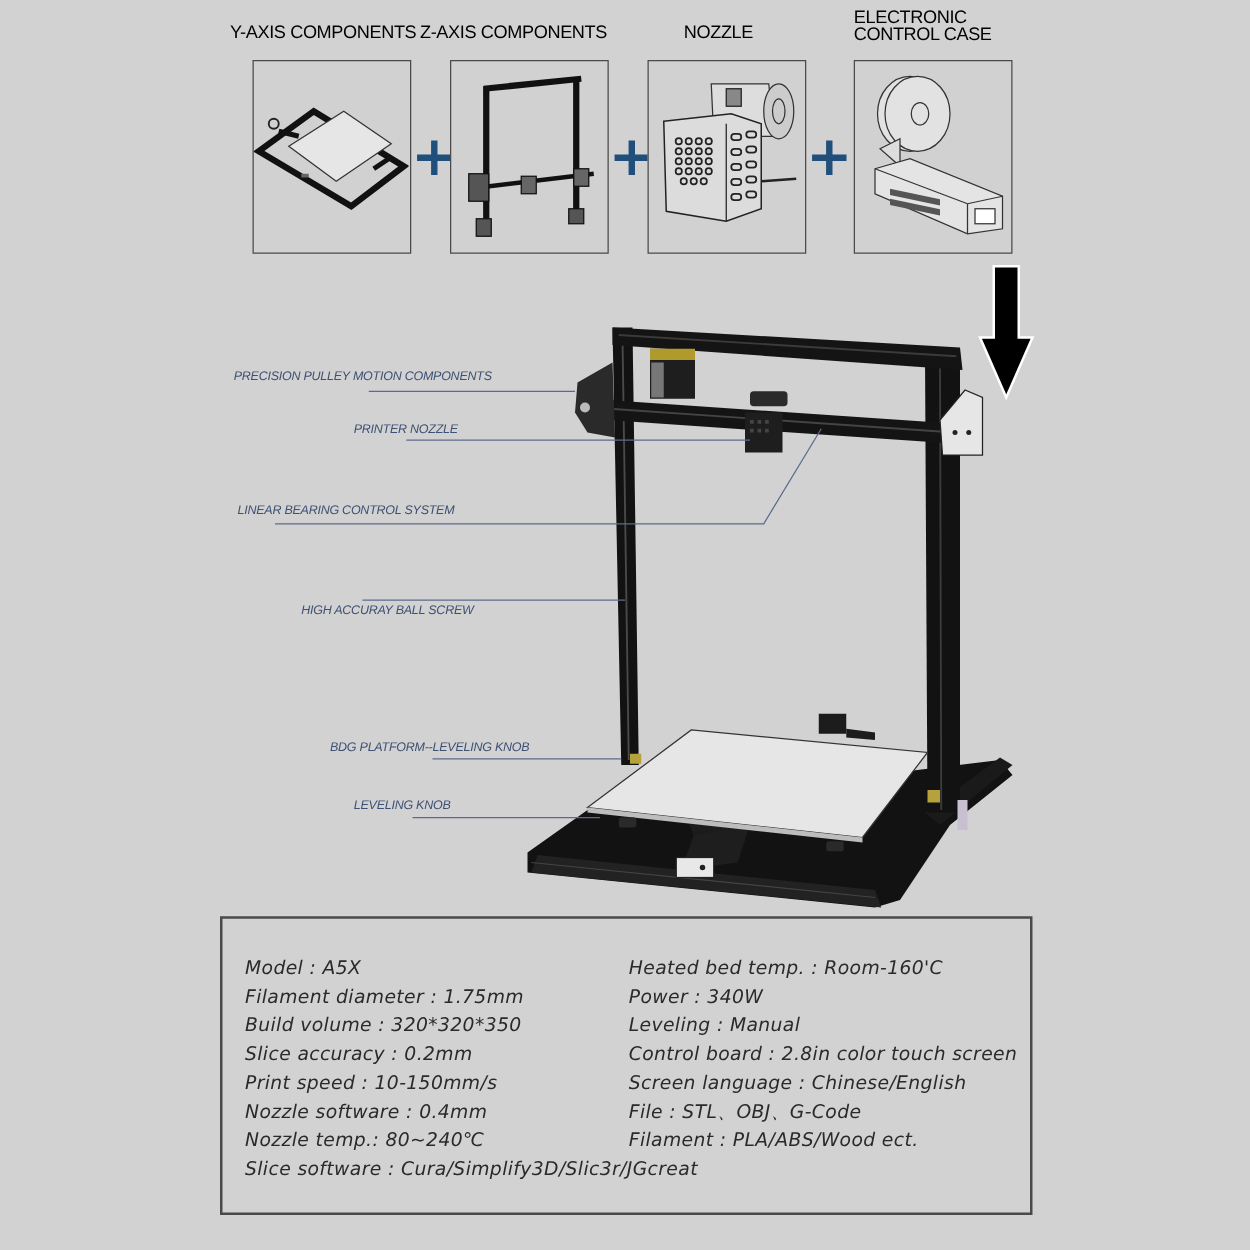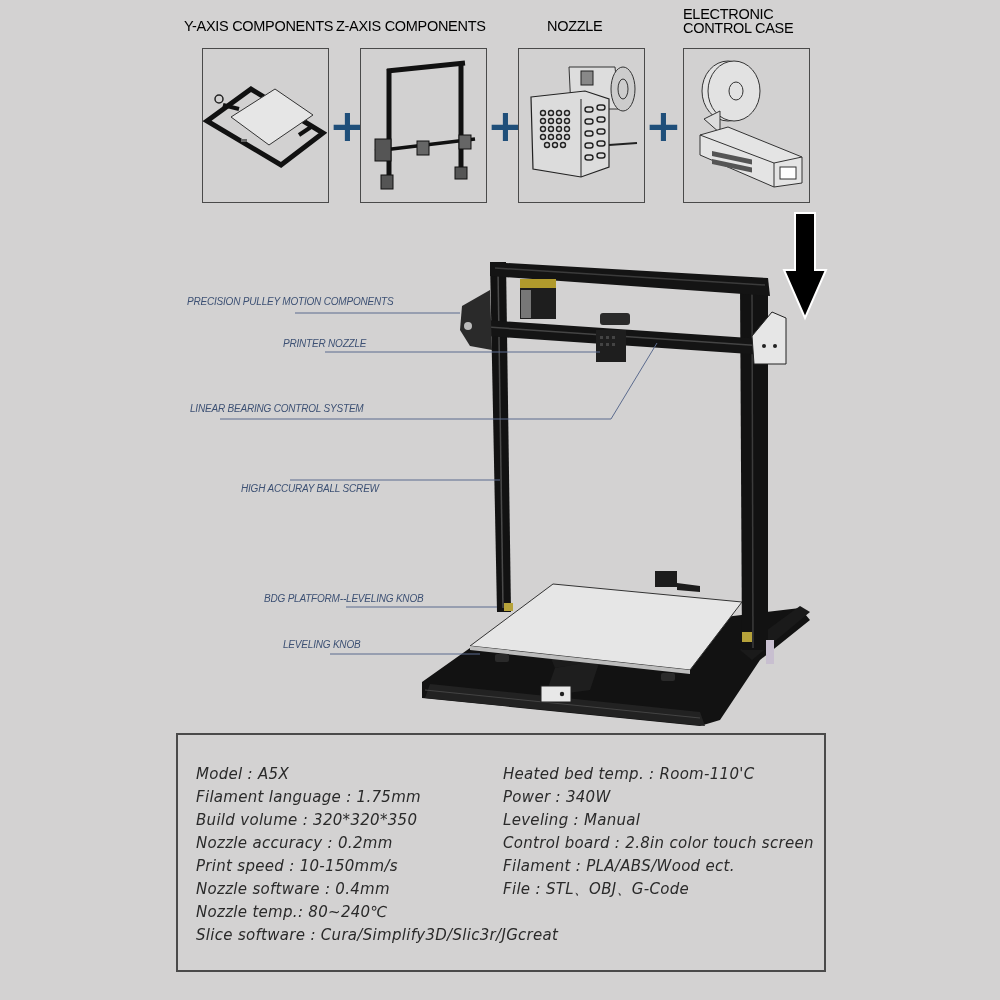--- a/index.html
+++ b/index.html
@@ -222,29 +222,30 @@
 <div class="callout" style="left:187px;top:296px;">PRECISION PULLEY MOTION COMPONENTS</div>
 <div class="callout" style="left:283px;top:338px;">PRINTER NOZZLE</div>
 <div class="callout" style="left:190px;top:403px;">LINEAR BEARING CONTROL SYSTEM</div>
 <div class="callout" style="left:241px;top:460px;margin-top:23px;">HIGH ACCURAY BALL SCREW</div>
 <div class="callout" style="left:244px;top:593px;margin-left:20px;">BDG PLATFORM--LEVELING KNOB</div>
 <div class="callout" style="left:283px;top:639px;">LEVELING KNOB</div>
 
 <div class="spec-box">
   <div class="spec-col" style="left:18px;">
     <div class="spec-line">Model : A5X</div>
-    <div class="spec-line">Filament language : 1.75mm</div>
+    <div class="spec-line">Filament diameter : 1.75mm</div>
     <div class="spec-line">Build volume : 320*320*350</div>
-    <div class="spec-line">Nozzle accuracy : 0.2mm</div>
+    <div class="spec-line">Slice accuracy : 0.2mm</div>
     <div class="spec-line">Print speed : 10-150mm/s</div>
     <div class="spec-line">Nozzle software : 0.4mm</div>
     <div class="spec-line">Nozzle temp.: 80~240℃</div>
     <div class="spec-line">Slice software : Cura/Simplify3D/Slic3r/JGcreat</div>
   </div>
   <div class="spec-col" style="left:325px;">
-    <div class="spec-line">Heated bed temp. : Room-110'C</div>
+    <div class="spec-line">Heated bed temp. : Room-160'C</div>
     <div class="spec-line">Power : 340W</div>
     <div class="spec-line">Leveling : Manual</div>
     <div class="spec-line">Control board :  2.8in color touch screen</div>
+    <div class="spec-line">Screen language  : Chinese/English</div>
+    <div class="spec-line">File :  STL、OBJ、G-Code</div>
     <div class="spec-line">Filament : PLA/ABS/Wood ect.</div>
-    <div class="spec-line">File :  STL、OBJ、G-Code</div>
   </div>
 </div>
 
 </body></html>

